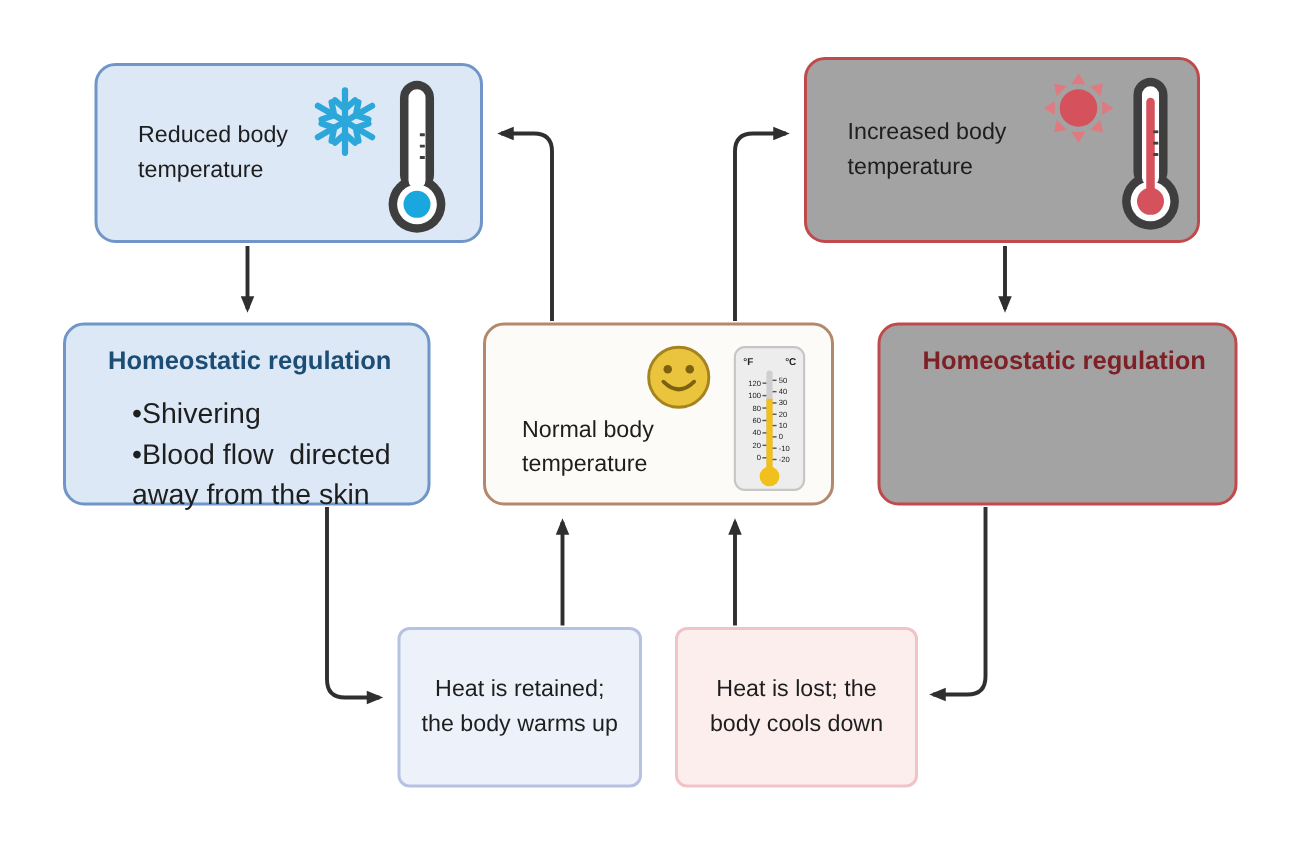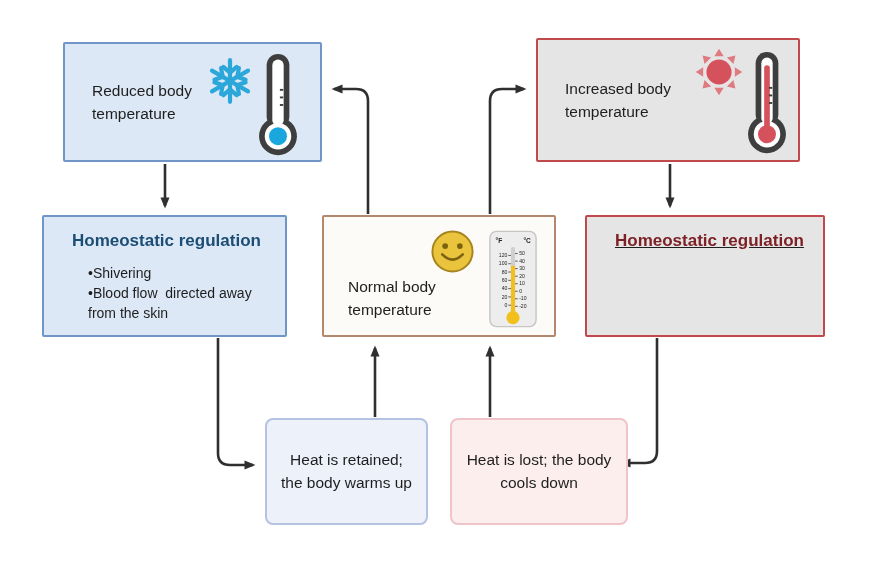--- a/index.html
+++ b/index.html
@@ -3,47 +3,47 @@
 <meta charset="utf-8">
 <style>
   html,body { margin:0; padding:0; background:#ffffff; }
   .canvas {
     position:relative; width:870px; height:570px; background:#ffffff;
     font-family:"Liberation Sans", sans-serif; color:#1e1e1e; overflow:hidden;
   }
   .arrow-layer { position:absolute; left:0; top:0; width:870px; height:570px; }
   .arrow-layer path.flow { fill:none; stroke:#2f2f2f; stroke-width:2.6; stroke-linejoin:round; }
 
-  .box { position:absolute; box-sizing:border-box; border-radius:2px; border:2px solid; }
+  .box { position:absolute; box-sizing:border-box; border-radius:14px; border:2px solid; }
   .box-blue   { background:#dce8f6; border-color:#7096c8; }
-  .box-pink   { background:#e5e5e5; border-color:#c04a4b;text-decoration:underline; }
+  .box-pink   { background:#a3a3a3; border-color:#c04a4b; }
   .box-cream  { background:#fcfbf7; border-color:#b3886c;padding-left:45px; }
   .box-ltblue { background:#edf2fa; border-color:#b6c2e2; border-radius:8px; }
   .box-ltpink { background:#fdeeee; border-color:#f0c3c8; border-radius:8px; }
 
   #box-reduced   { left:63px;  top:42px;  width:259px; height:120px; }
   #box-increased { left:536px; top:38px;  width:264px; height:124px; }
   #box-homeo-cold{ left:42px;  top:215px; width:245px; height:122px; }
   #box-normal    { left:322px; top:215px; width:234px; height:122px; }
   #box-homeo-hot { left:585px; top:215px; width:240px; height:122px; }
   #box-heat-retained { left:265px; top:418px; width:163px; height:107px; }
-  #box-heat-lost     { left:450px; top:418px; width:178px; height:107px; }
+  #box-heat-lost     { left:450px; top:418px; width:162px; height:107px; }
 
   .label-block {
     position:absolute; left:27px; top:50%; transform:translateY(-50%);
     font-size:15.5px; line-height:1.5; width:125px;
   }
   #box-normal .label-block { top:auto; transform:none; bottom:14px; width:112px; left:24px; }
 
   .heading {
     margin:14px 0 13px 28px; font-size:17px; font-weight:700;
   }
   #box-homeo-cold .heading { color:#1c4d74; }
   #box-homeo-hot  .heading { color:#7d2126; }
-  .bullets { font-size:14px; line-height:1.42; }
+  .bullets { font-size:19px; line-height:1.42; }
   #box-homeo-cold .bullets { margin-left:44px; width:176px; }
   #box-homeo-hot  .bullets { margin-left:22px; width:196px; }
   .bullet { white-space:pre-wrap; }
   .bullet::before { content:"\2022 "; }
 
   .center-text {
     display:flex; align-items:center; justify-content:center; text-align:center;
     width:100%; height:100%; font-size:15.5px; line-height:1.45; box-sizing:border-box;
   }
   #box-heat-retained .center-text { padding:12px 12px; }

